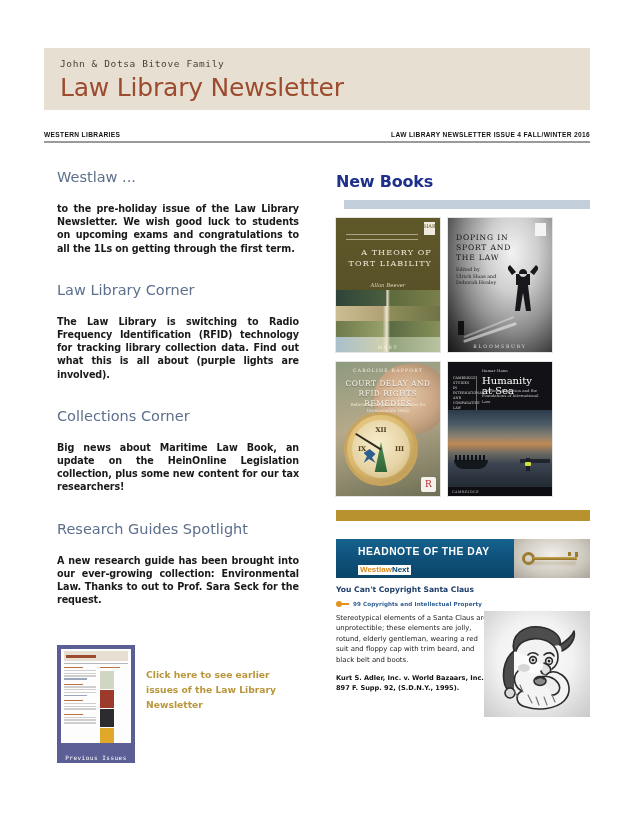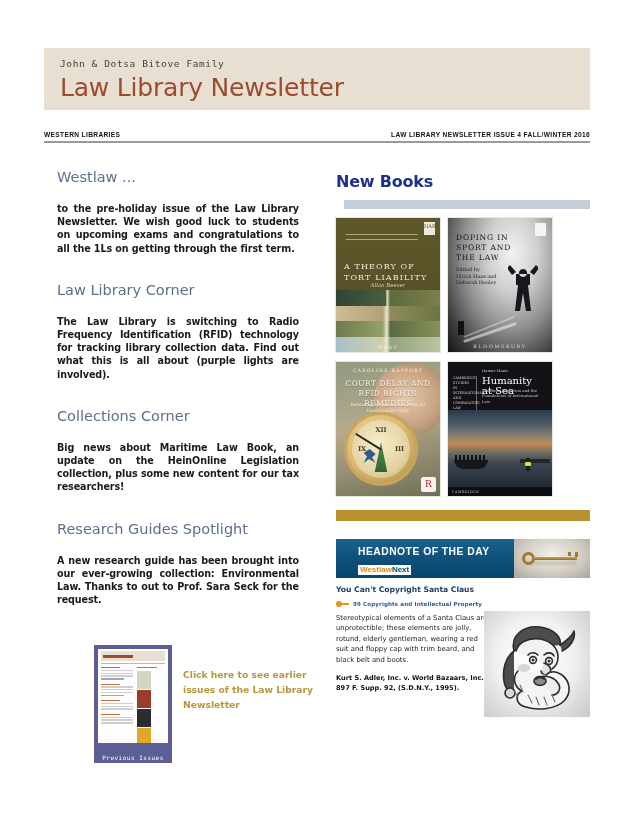--- a/index.html
+++ b/index.html
@@ -116,21 +116,20 @@
   }
   p.sec-body.last { margin-bottom: 22px; }
 
   
   .prev-block {
     position: absolute;
     left: 57px;
     top: 645px;
     width: 242px;
     height: 120px;
-    margin-left: 37px;
   }
   .prev-thumb {
     position: absolute;
     left: 0; top: 0;
     width: 78px;
     height: 118px;
     background: #5c5f96;
     box-sizing: border-box;
     padding: 4px;
   }
@@ -263,25 +262,25 @@
     padding-top: 1px;
     box-sizing: border-box;
   }
   .bk1 .b1-series {
     position: absolute; left: 10px; top: 16px; right: 22px;
     height: 4px;
     border-top: 0.7px solid rgba(235,230,210,0.55);
     border-bottom: 0.7px solid rgba(235,230,210,0.55);
   }
   .bk1 .b1-title {
-    position: absolute; left: 8px; right: 8px; top: 43px;
+    position: absolute; left: 8px; right: 8px; top: 29px;
     font-family: "DejaVu Serif", serif;
     font-size: 8px;
     color: #efe9d8;
-    text-align: left;
+    text-align: right;
     letter-spacing: 1.1px;
     line-height: 11px;
   }
   .bk1 .b1-author {
     position: absolute; left: 8px; right: 8px; top: 64px;
     font-family: "DejaVu Serif", serif;
     font-style: italic;
     font-size: 5.4px;
     color: #d9d2b8;
     text-align: center;

